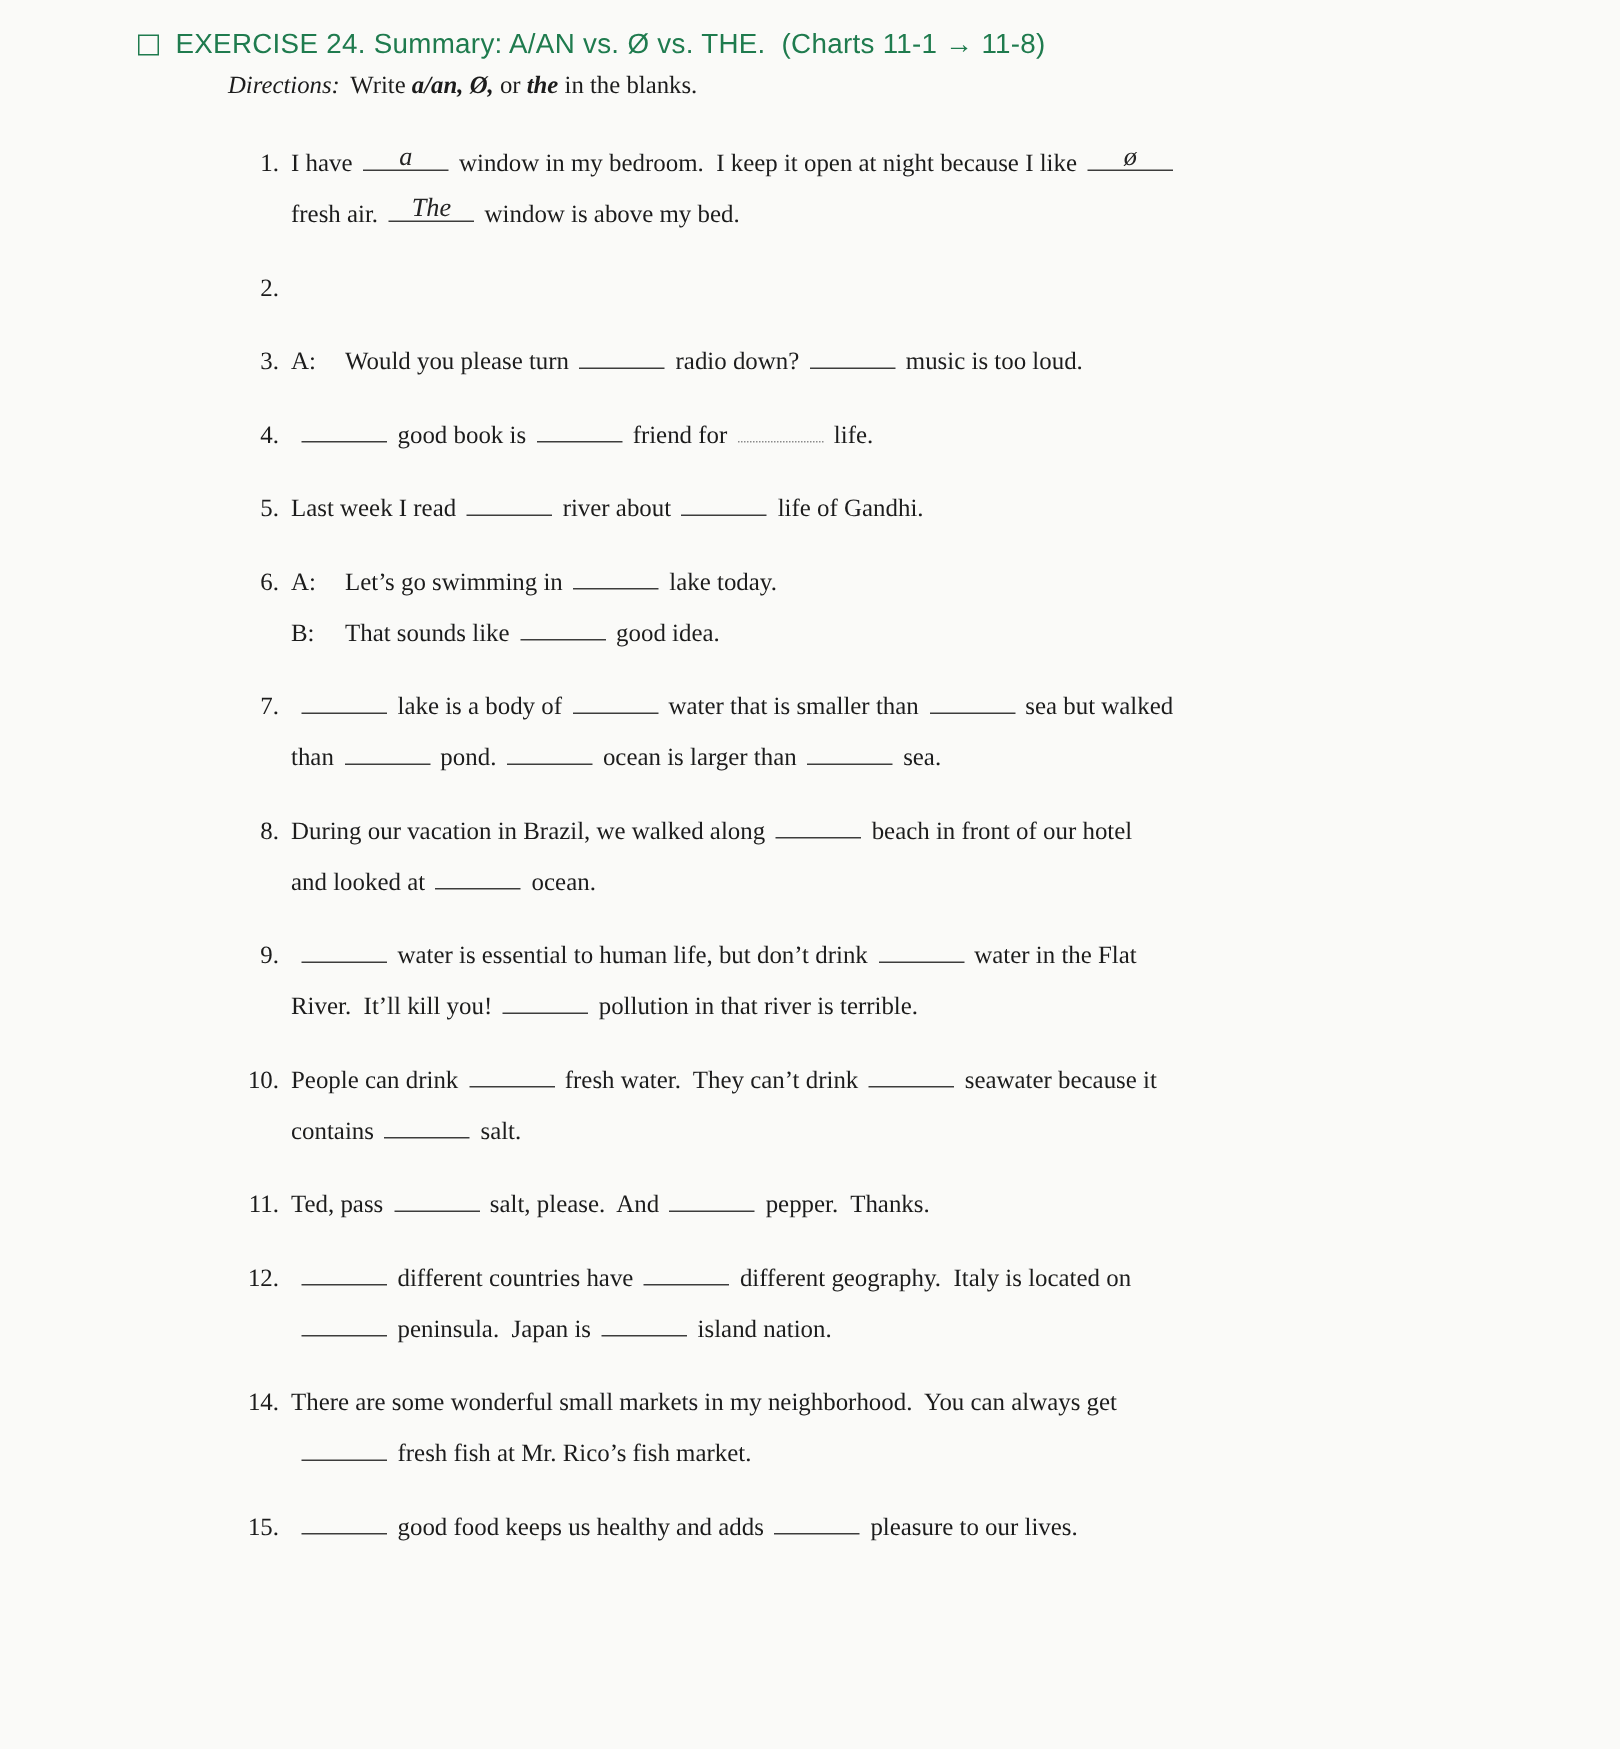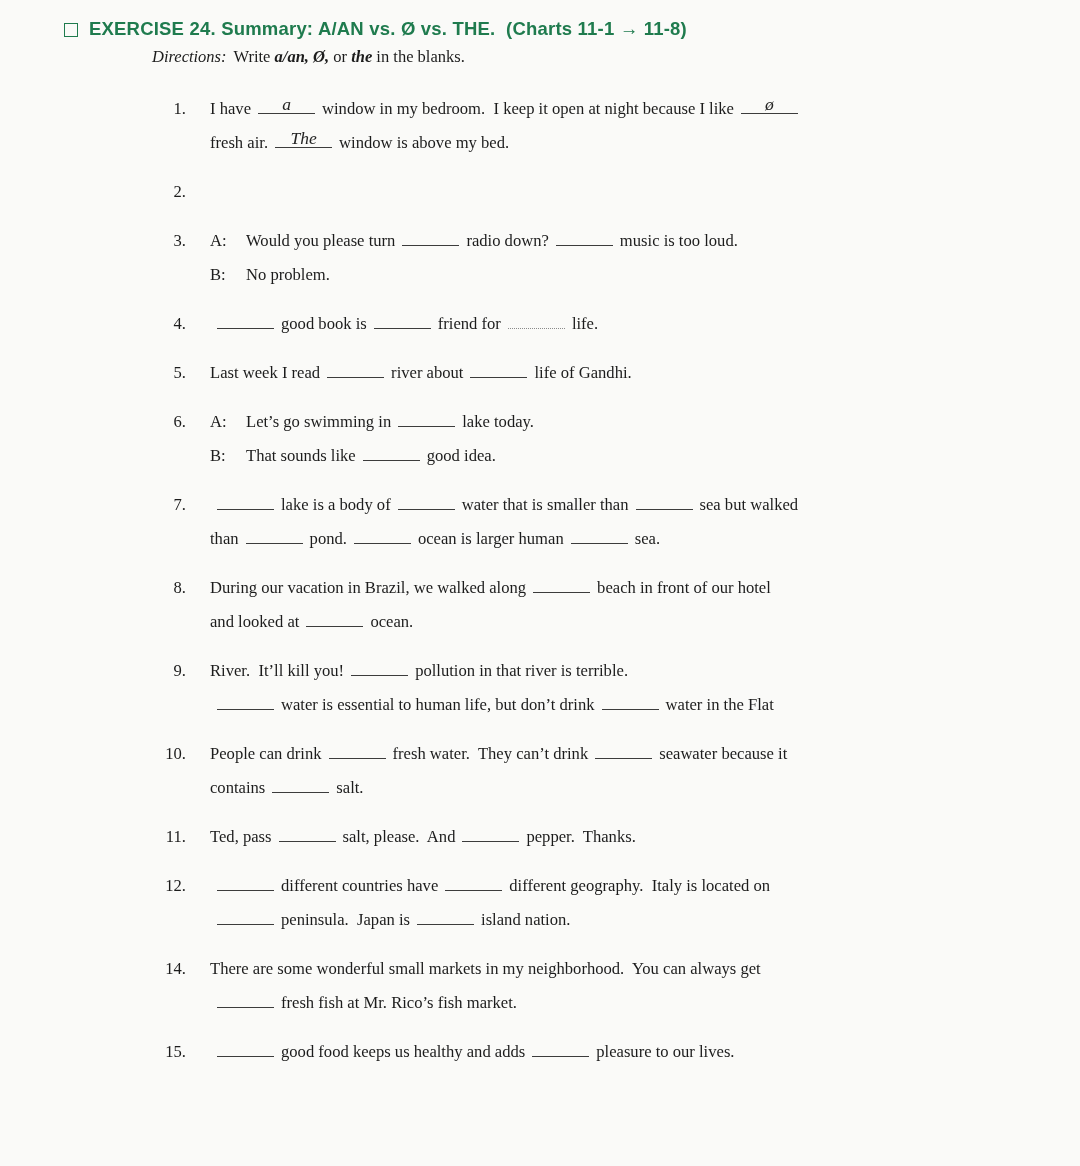--- a/index.html
+++ b/index.html
@@ -18,24 +18,25 @@
     box-sizing: border-box;
     width: 1080px;
     height: 1166px;
     padding: 18px 34px 0 64px;
   }
   .header-row {
     display: flex;
     align-items: center;
     gap: 11px;
     font-family: "Liberation Sans", sans-serif;
-    font-weight: bold;
+    font-weight: normal;
     font-size: 18.5px;
     color: #1f7b4e;
     letter-spacing: 0.2px;
+    margin-left: 28px;
   }
   .checkbox {
     width: 12px;
     height: 12px;
     border: 1.7px solid #1f7b4e;
     flex: none;
     margin-top: 1px;
     background: transparent;
   }
   .header-title { white-space: pre; }
@@ -56,21 +57,21 @@
     margin-bottom: 15px;
   }
   .num {
     flex: none;
     width: 34px;
     text-align: right;
     font-size: 16.6px;
     line-height: 34px;
   }
   .body {
-    margin-left: 24px;
+    margin-left: 8px;
     flex: 1;
   }
   .line {
     font-size: 16.6px;
     line-height: 34px;
   }
   .speaker {
     display: inline-block;
     width: 36px;
   }
@@ -121,21 +122,20 @@
           <div class="line"><span class="txt">fresh air.</span><span class="blank"><span class="answer">The</span></span><span class="txt">window is above my bed.</span></div>
         </div>
       </div>
       <div class="item">
         <div class="num">2.</div>
       </div>
       <div class="item">
         <div class="num">3.</div>
         <div class="body">
           <div class="line"><span class="speaker">A:</span><span class="txt">Would you please turn</span><span class="blank"></span><span class="txt">radio down?</span><span class="blank"></span><span class="txt">music is too loud.</span></div>
-          <div class="line"><span class="speaker">B:</span><span class="txt">No problem.</span></div>
         </div>
       </div>
       <div class="item">
         <div class="num">4.</div>
         <div class="body">
           <div class="line"><span class="blank"></span><span class="txt">good book is</span><span class="blank"></span><span class="txt">friend for</span><span class="blank dotted"></span><span class="txt">life.</span></div>
         </div>
       </div>
       <div class="item">
         <div class="num">5.</div>
@@ -147,35 +147,35 @@
         <div class="num">6.</div>
         <div class="body">
           <div class="line"><span class="speaker">A:</span><span class="txt">Let’s go swimming in</span><span class="blank"></span><span class="txt">lake today.</span></div>
           <div class="line"><span class="speaker">B:</span><span class="txt">That sounds like</span><span class="blank"></span><span class="txt">good idea.</span></div>
         </div>
       </div>
       <div class="item">
         <div class="num">7.</div>
         <div class="body">
           <div class="line"><span class="blank"></span><span class="txt">lake is a body of</span><span class="blank"></span><span class="txt">water that is smaller than</span><span class="blank"></span><span class="txt">sea but walked</span></div>
-          <div class="line"><span class="txt">than</span><span class="blank"></span><span class="txt">pond.</span><span class="blank"></span><span class="txt">ocean is larger human</span><span class="blank"></span><span class="txt">sea.</span></div>
+          <div class="line"><span class="txt">than</span><span class="blank"></span><span class="txt">pond.</span><span class="blank"></span><span class="txt">ocean is larger than</span><span class="blank"></span><span class="txt">sea.</span></div>
         </div>
       </div>
       <div class="item">
         <div class="num">8.</div>
         <div class="body">
           <div class="line"><span class="txt">During our vacation in Brazil, we walked along</span><span class="blank"></span><span class="txt">beach in front of our hotel</span></div>
           <div class="line"><span class="txt">and looked at</span><span class="blank"></span><span class="txt">ocean.</span></div>
         </div>
       </div>
       <div class="item">
         <div class="num">9.</div>
         <div class="body">
+          <div class="line"><span class="blank"></span><span class="txt">water is essential to human life, but don’t drink</span><span class="blank"></span><span class="txt">water in the Flat</span></div>
           <div class="line"><span class="txt">River.  It’ll kill you!</span><span class="blank"></span><span class="txt">pollution in that river is terrible.</span></div>
-          <div class="line"><span class="blank"></span><span class="txt">water is essential to human life, but don’t drink</span><span class="blank"></span><span class="txt">water in the Flat</span></div>
         </div>
       </div>
       <div class="item">
         <div class="num">10.</div>
         <div class="body">
           <div class="line"><span class="txt">People can drink</span><span class="blank"></span><span class="txt">fresh water.  They can’t drink</span><span class="blank"></span><span class="txt">seawater because it</span></div>
           <div class="line"><span class="txt">contains</span><span class="blank"></span><span class="txt">salt.</span></div>
         </div>
       </div>
       <div class="item">

